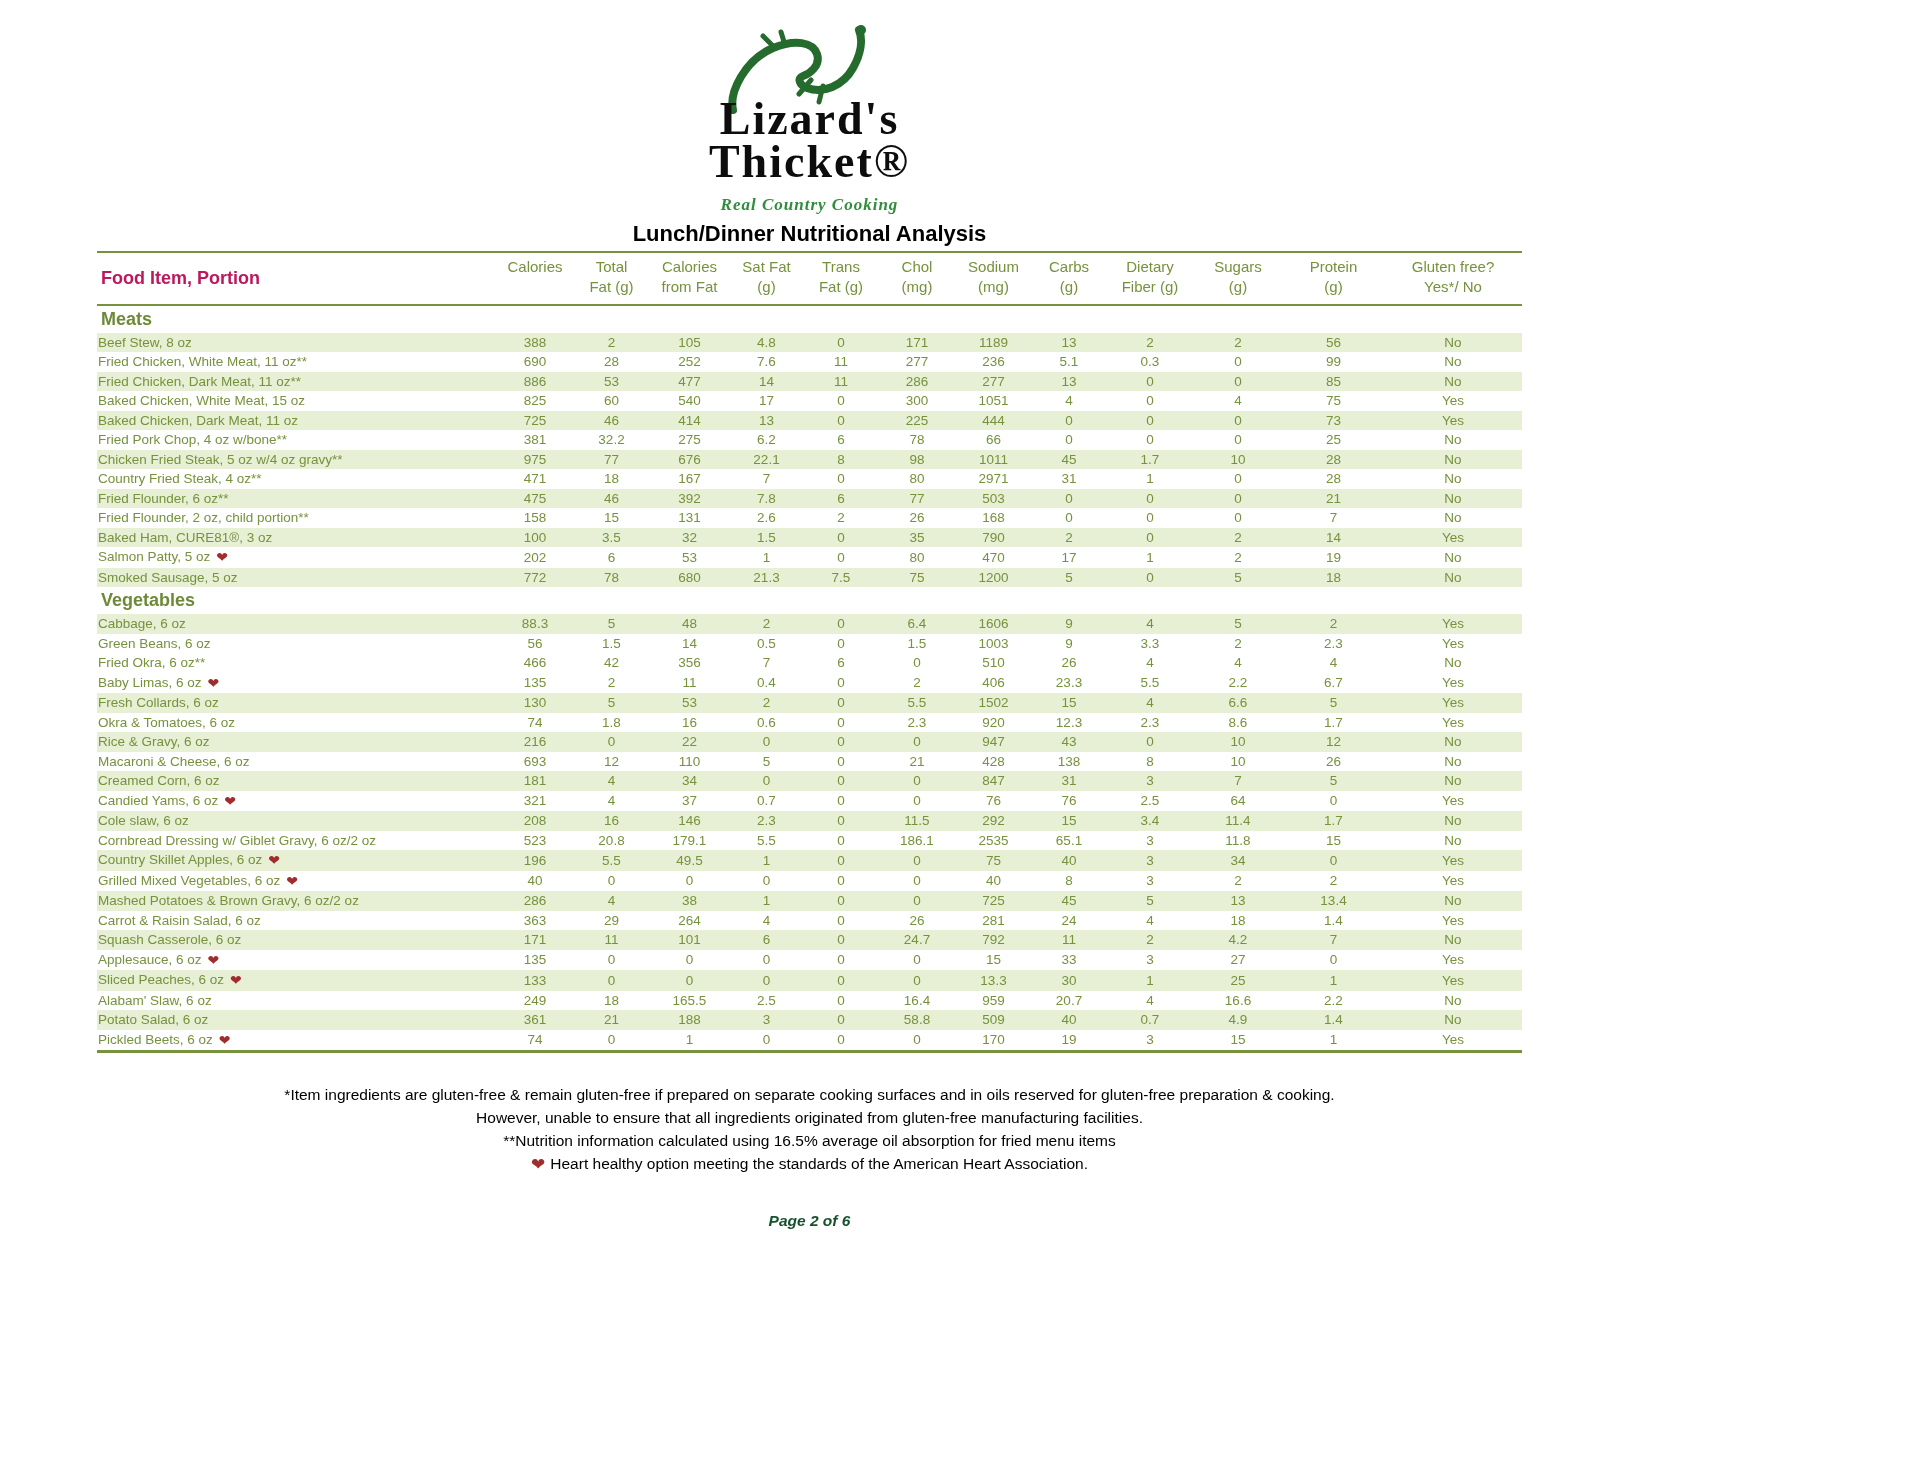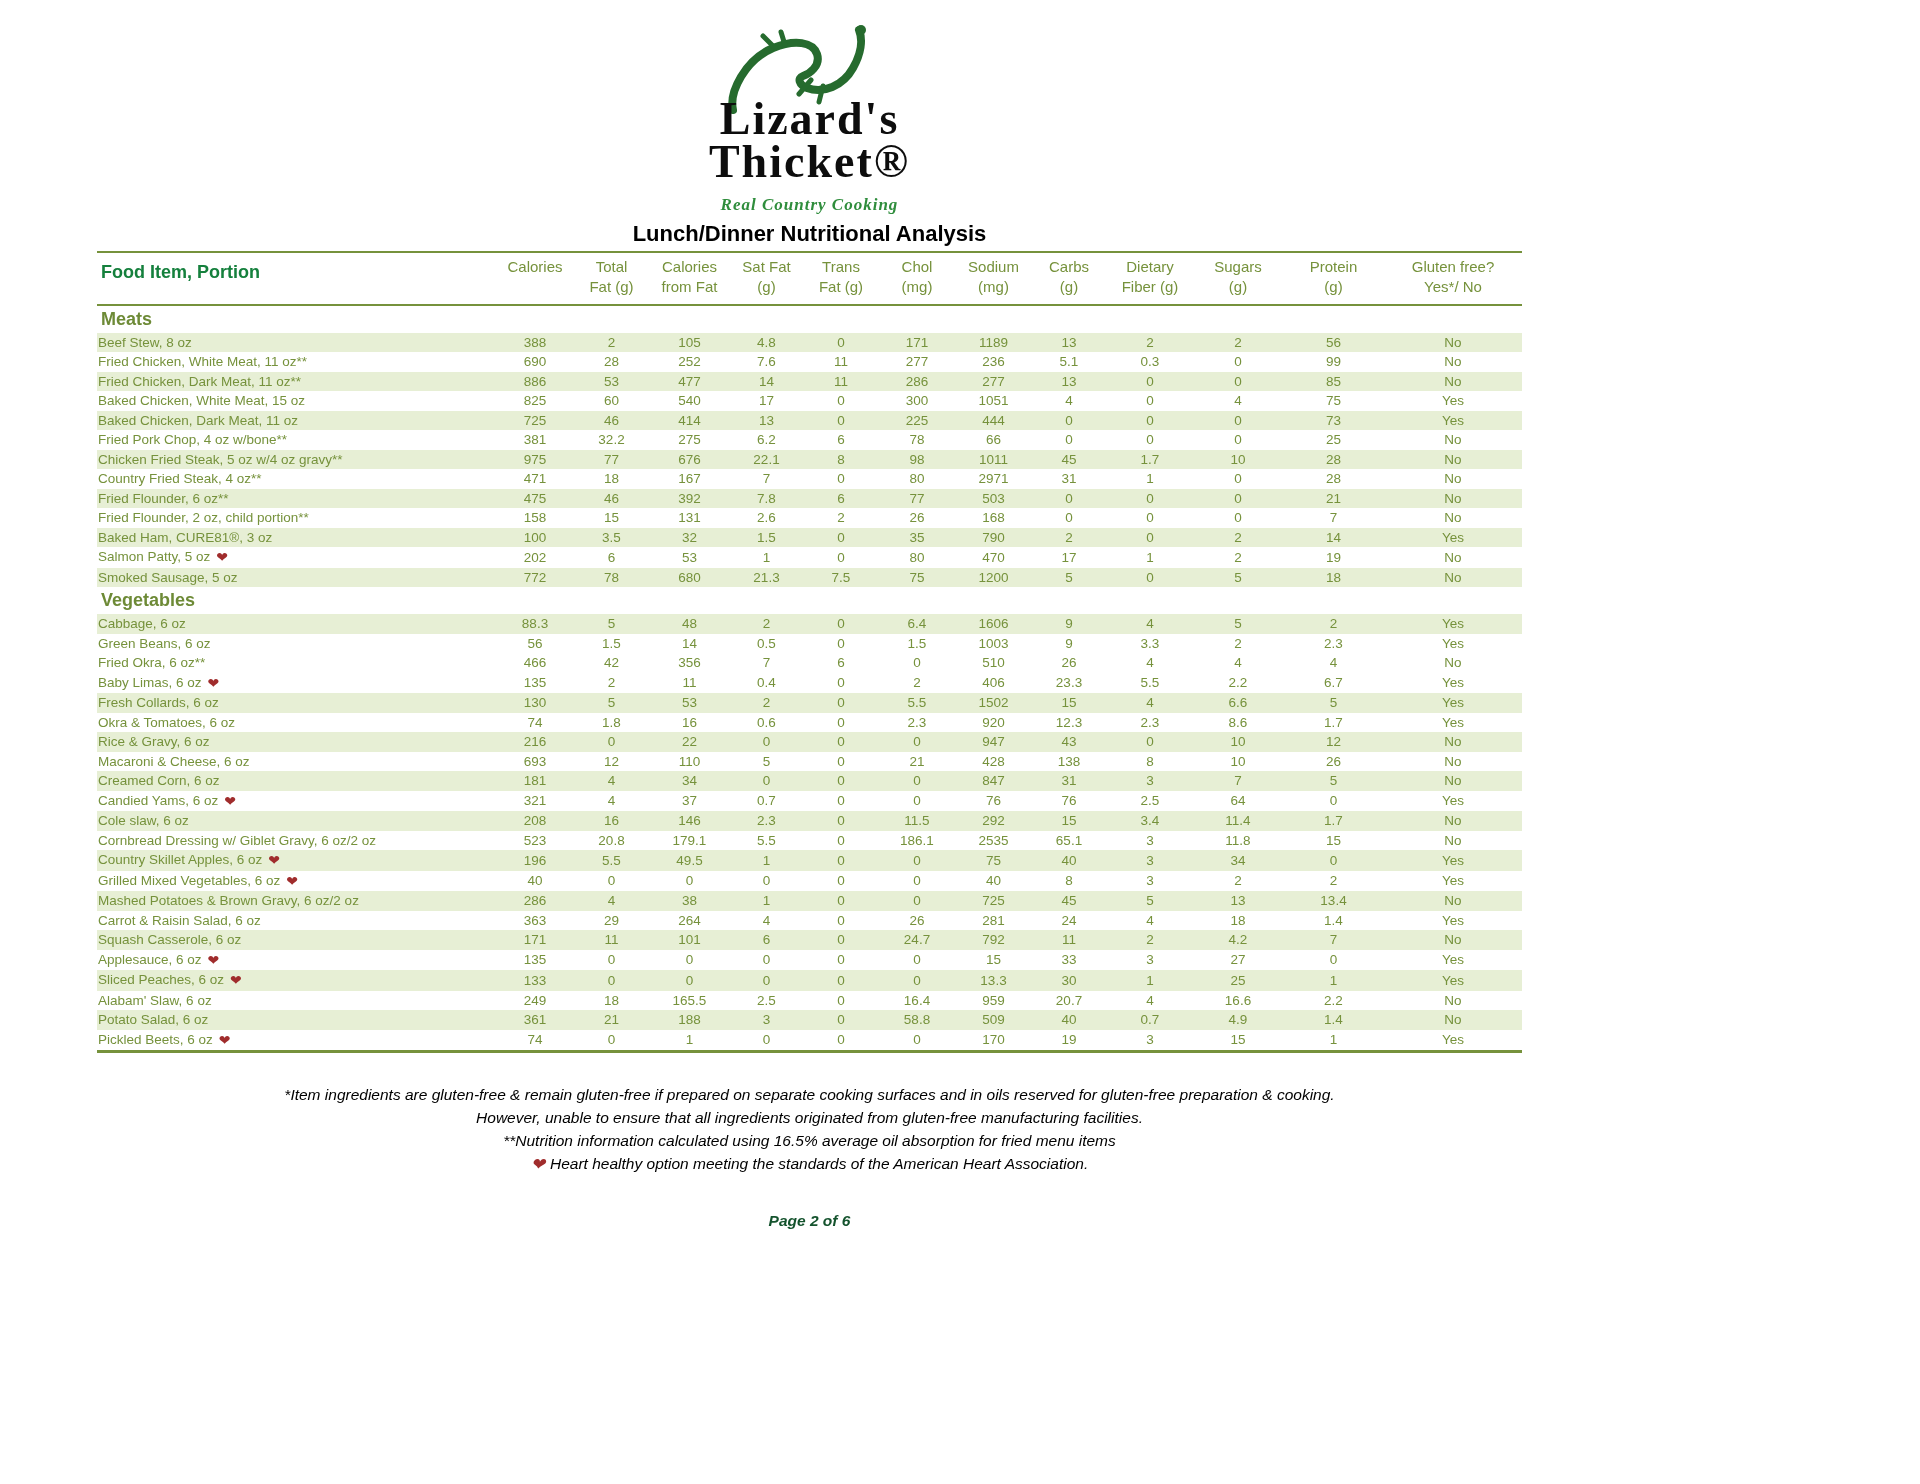--- a/index.html
+++ b/index.html
@@ -73,24 +73,24 @@
     font-size: 15px;
     color: #76923c;
     vertical-align: top;
     padding: 4px 0 6px 0;
     line-height: 1.35;
     text-align: center;
   }
   .nutri-table thead th.food-th {
     text-align: left;
     padding-left: 4px;
-    padding-top: 7px;
+    padding-top: 13px;
     font-size: 18px;
     font-weight: 700;
-    color: #15803d;
+    color: #be185d;
   }
   .nutri-table td {
     height: 19.5px;
     line-height: 19.5px;
     font-size: 13.5px;
     text-align: center;
     color: #76923c;
     padding: 0 2px;
     white-space: nowrap;
     overflow: hidden;
@@ -118,21 +118,20 @@
   }
 
   
   .footnotes {
     margin-top: 30px;
     text-align: center;
     color: #000000;
   }
   .footnote-line {
     font-family: "Liberation Sans", sans-serif;
-    font-style: italic;
     font-size: 15.5px;
     line-height: 23px;
     color: #000000;
   }
   .fn-heart { font-size: 17px; margin: 0 5px 0 0; }
 
   .page-number {
     margin-top: 36px;
     text-align: center;
     font-style: italic;

